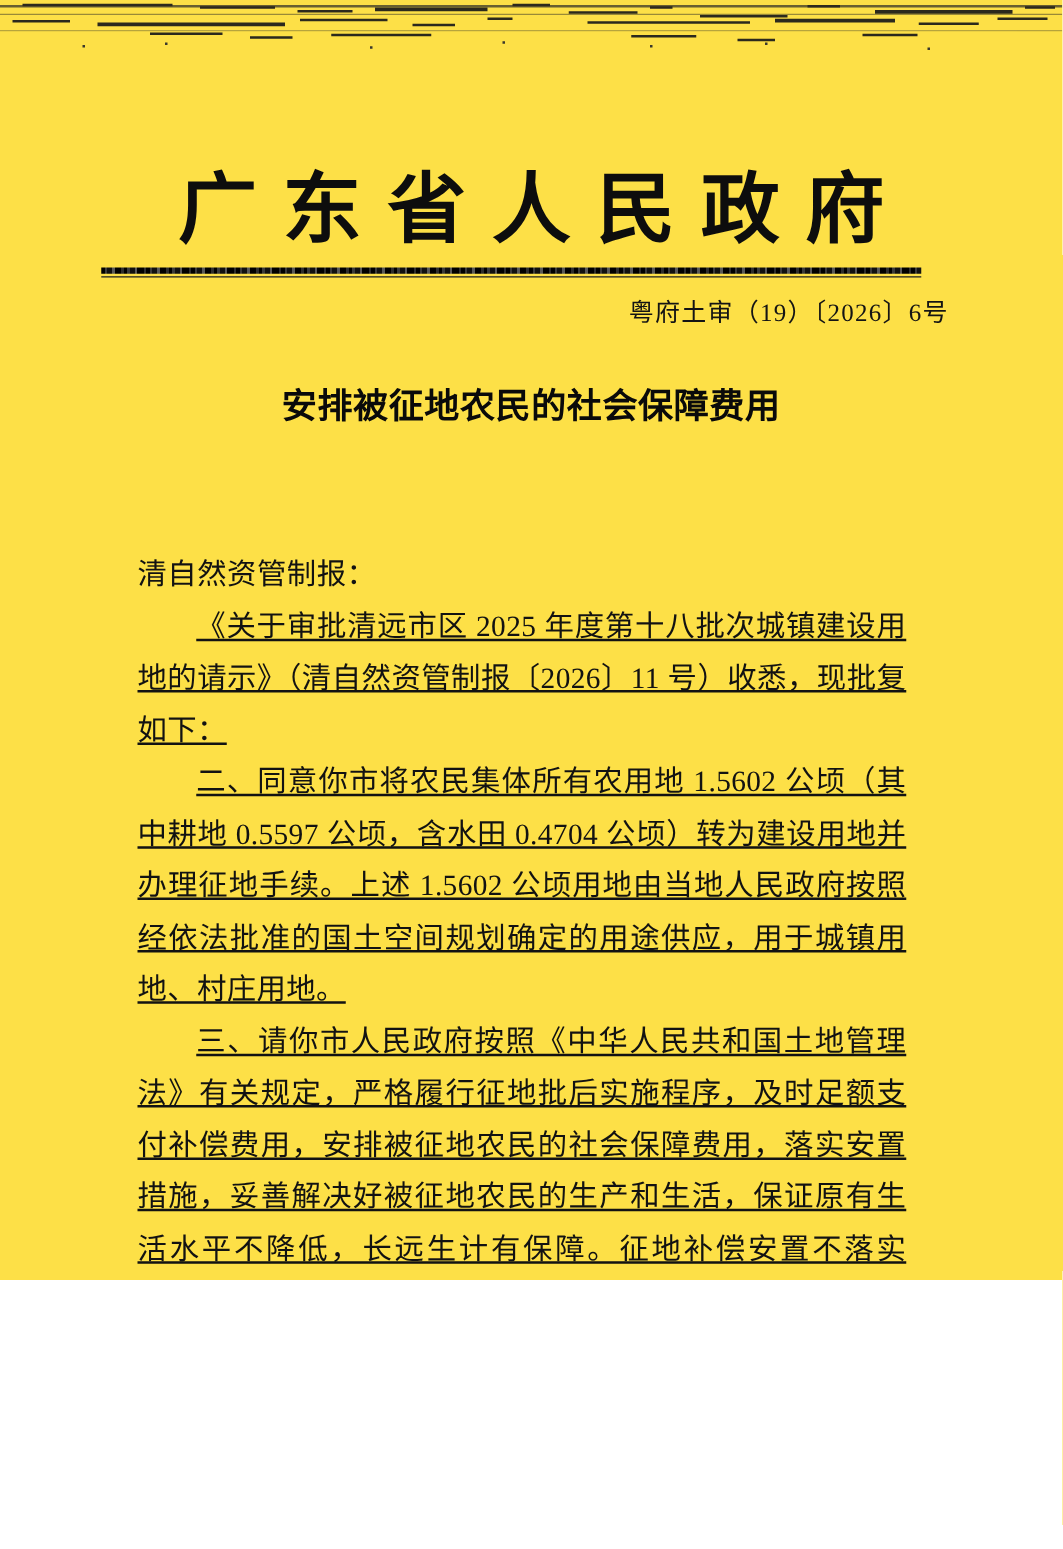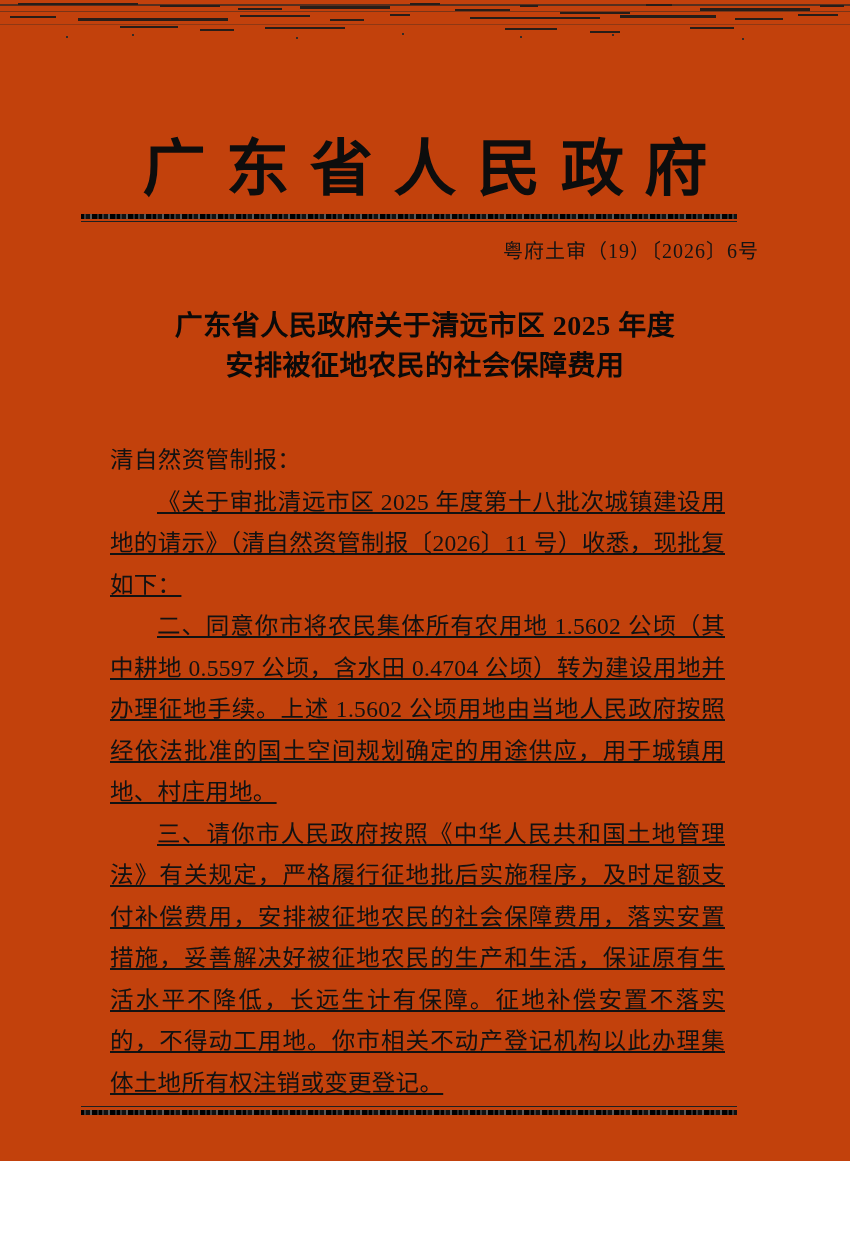--- a/index.html
+++ b/index.html
@@ -5,23 +5,23 @@
 <style>
   html, body {
     margin: 0;
     padding: 0;
     background: #ffffff;
   }
 
   .page {
     position: relative;
     width: 850px;
-    height: 1161px;
+    height: 1024px;
     margin: 0 auto;
-    background: #c2410c;
+    background: #fde047;
     overflow: hidden;
     font-family: "Liberation Serif", "DejaVu Serif", serif;
     color: #111111;
     -webkit-font-smoothing: none;
   }
 
   
   .scan-noise {
     position: absolute;
     left: 0;
@@ -216,21 +216,20 @@
   <div class="masthead">广东省人民政府</div>
 
   <div class="rule-group-top">
     <div class="rule-thick"></div>
     <div class="rule-thin"></div>
   </div>
 
   <div class="doc-number">粤府土审（19）〔2026〕6号</div>
 
   <div class="doc-title">
-    <span class="tline">广东省人民政府关于清远市区 2025 年度</span>
     <span class="tline">安排被征地农民的社会保障费用</span>
   </div>
 
   <div class="body-block">
     <p class="addressee">清自然资管制报：</p>
     <p class="para">《关于审批清远市区 2025 年度第十八批次城镇建设用地的请示》（清自然资管制报〔2026〕11 号）收悉，现批复如下：</p>
     <p class="para">二、同意你市将农民集体所有农用地 1.5602 公顷（其中耕地 0.5597 公顷，含水田 0.4704 公顷）转为建设用地并办理征地手续。上述 1.5602 公顷用地由当地人民政府按照经依法批准的国土空间规划确定的用途供应，用于城镇用地、村庄用地。</p>
     <p class="para">三、请你市人民政府按照《中华人民共和国土地管理法》有关规定，严格履行征地批后实施程序，及时足额支付补偿费用，安排被征地农民的社会保障费用，落实安置措施，妥善解决好被征地农民的生产和生活，保证原有生活水平不降低，长远生计有保障。征地补偿安置不落实的，不得动工用地。你市相关不动产登记机构以此办理集体土地所有权注销或变更登记。</p>
   </div>
 

